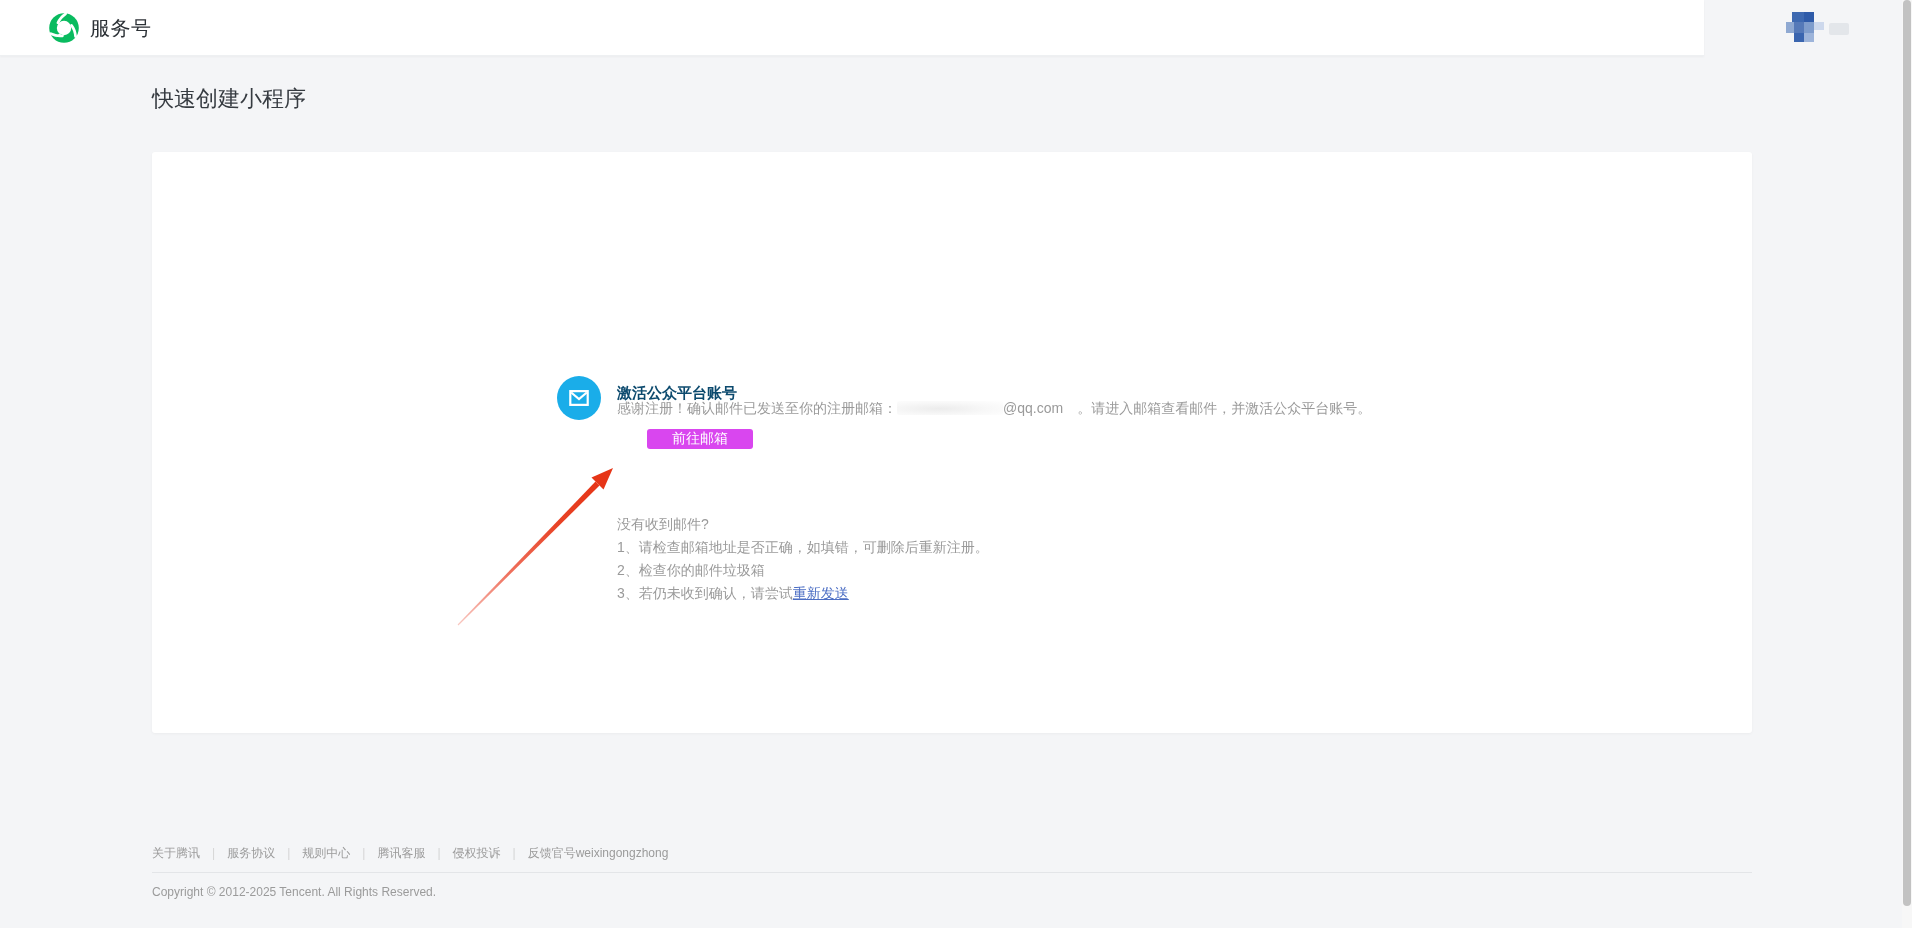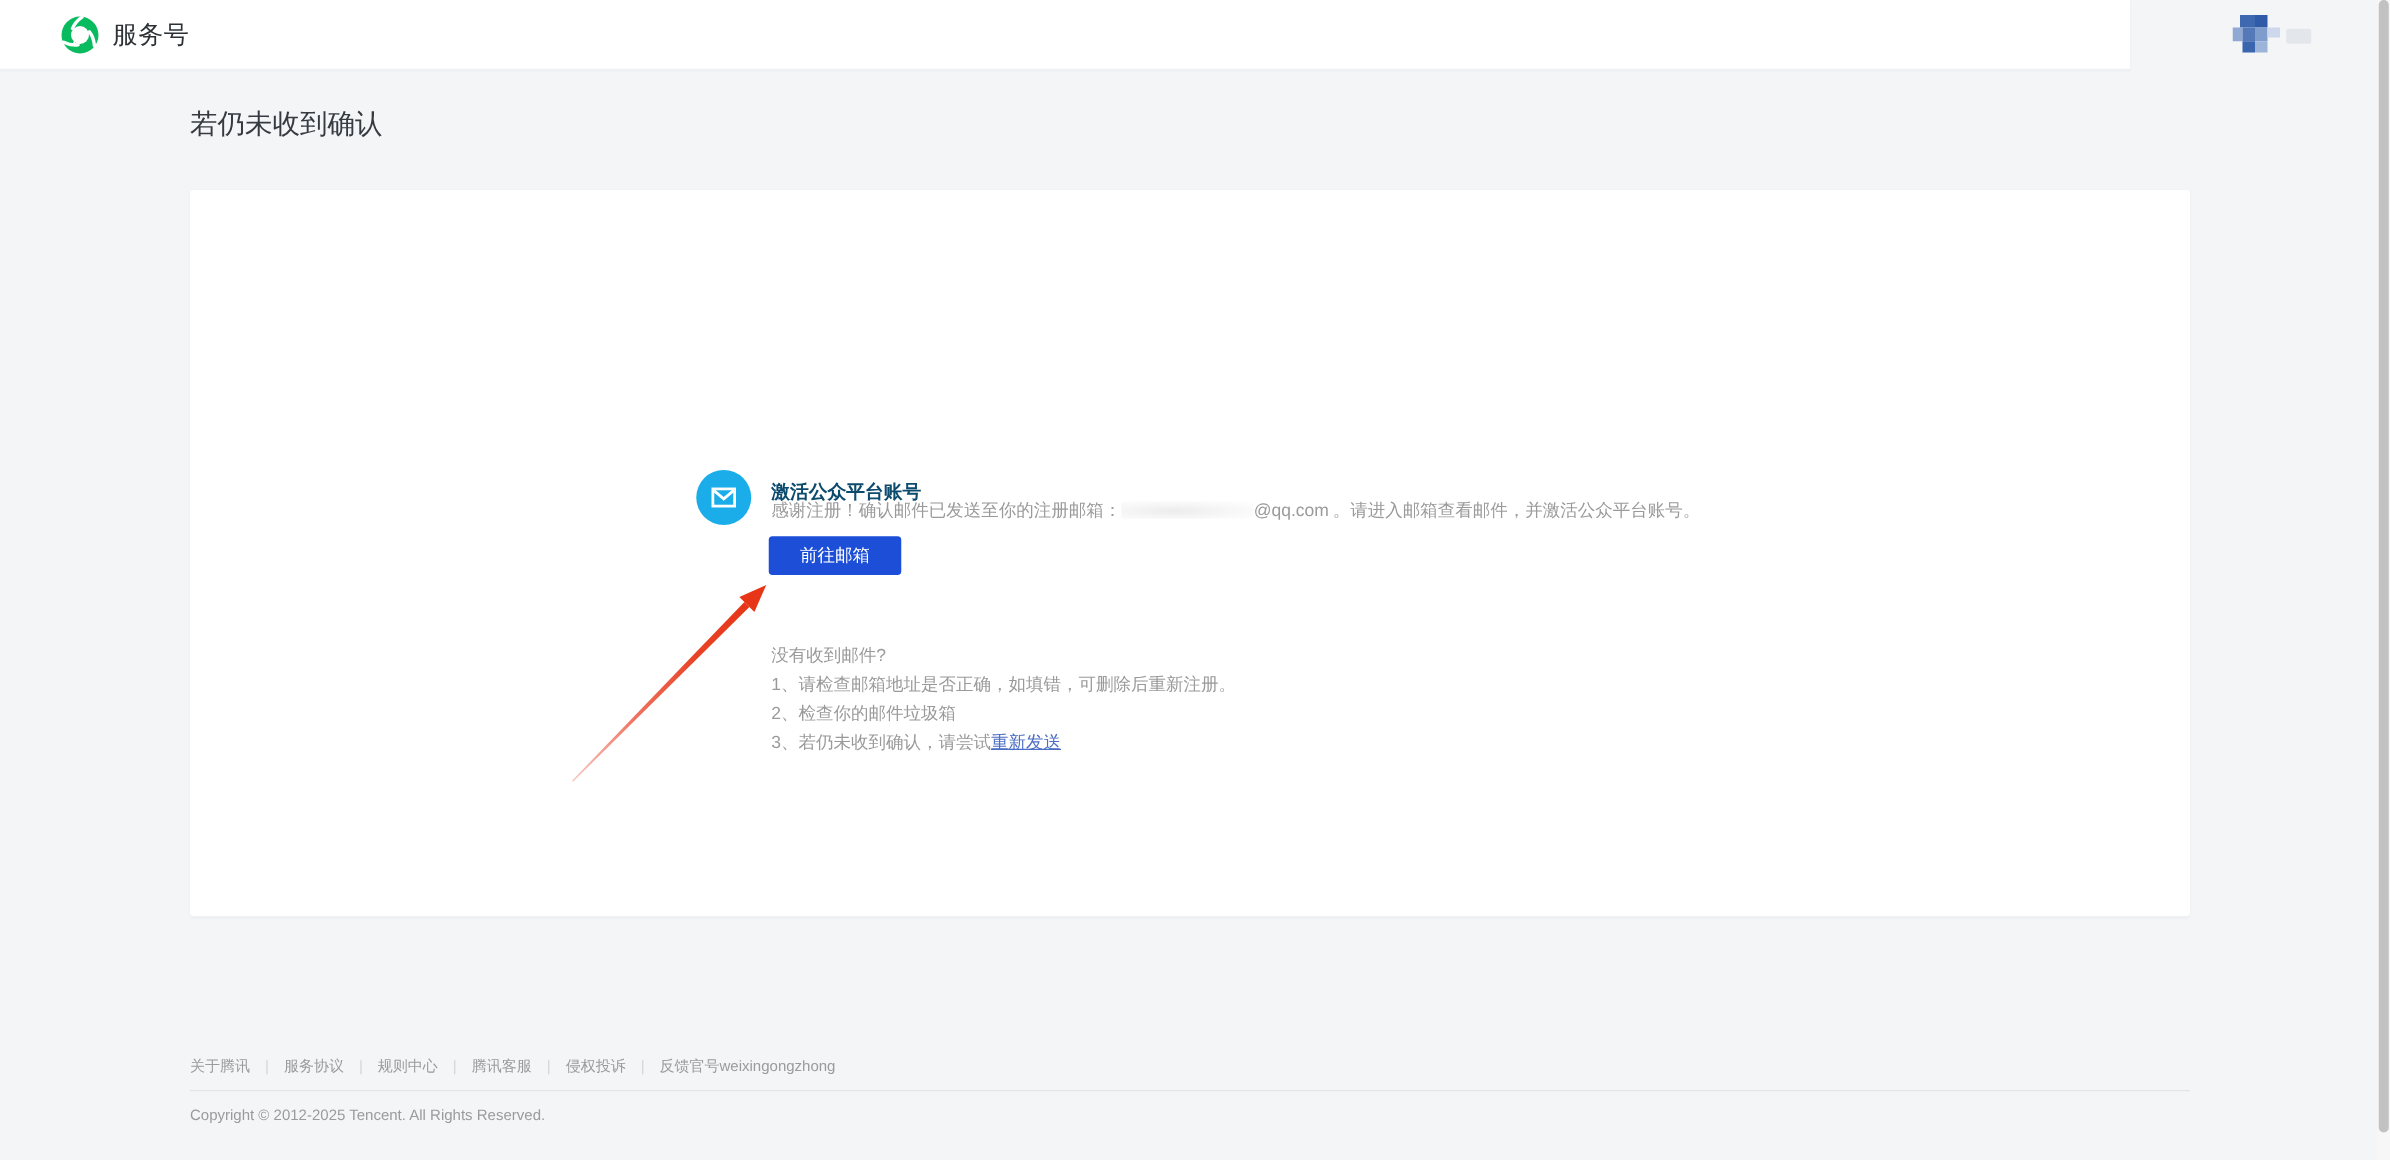--- a/index.html
+++ b/index.html
@@ -57,24 +57,24 @@
   }
   .act-body {
     position: absolute; left: 617px; top: 400px;
     font-size: 14px; color: #9a9a9a; white-space: nowrap;
   }
   .redacted {
     display: inline-block; width: 106px; height: 14px; vertical-align: -2px;
     background: radial-gradient(ellipse at 40% 55%, #ececec 0%, #f8f8f8 55%, #ffffff 100%);
     border-radius: 2px;
   }
-  .after-sep { margin-left: 3px; }
+  .after-sep { margin-left: 14px; }
   .go-mail-btn {
-    position: absolute; left: 615px; top: 429px; width: 106px; height: 31px;
-    background: #1d4ed8; border: none; border-radius: 3px;
+    position: absolute; left: 647px; top: 429px; width: 106px; height: 20px;
+    background: #d946ef; border: none; border-radius: 3px;
     color: #ffffff; font-size: 14px; cursor: pointer;
     font-family: "Liberation Sans", "DejaVu Sans", sans-serif;
   }
   .no-mail {
     position: absolute; left: 617px; top: 513px;
     font-size: 14px; color: #9a9a9a; line-height: 23px;
   }
   .resend-link {
     color: #4c6ec4; text-decoration: underline; cursor: pointer;
   }
@@ -131,21 +131,21 @@
     <rect x="0" y="10" width="8" height="11" fill="#8fa9d2"></rect>
     <rect x="8" y="10" width="10" height="11" fill="#5579b8"></rect>
     <rect x="18" y="10" width="10" height="11" fill="#7e9ccc"></rect>
     <rect x="28" y="10" width="10" height="8" fill="#cdd8ec"></rect>
     <rect x="8" y="21" width="10" height="9" fill="#3a65af"></rect>
     <rect x="18" y="21" width="10" height="9" fill="#9db4da"></rect>
   </svg>
   <div class="avatar-blob"></div>
 </div>
 
-<div class="page-title">若仍未收到确认</div>
+<div class="page-title">快速创建小程序</div>
 
 <div class="card"></div>
 
 <div class="mail-icon-circle">
   <svg width="22" height="22" viewBox="0 0 24 24" xmlns="http://www.w3.org/2000/svg">
     <rect x="2.5" y="4.5" width="19" height="15" fill="none" stroke="#ffffff" stroke-width="2.4"></rect>
     <path d="M3.5 6 L12 13.2 L20.5 6" fill="none" stroke="#ffffff" stroke-width="2.4"></path>
   </svg>
 </div>
 

